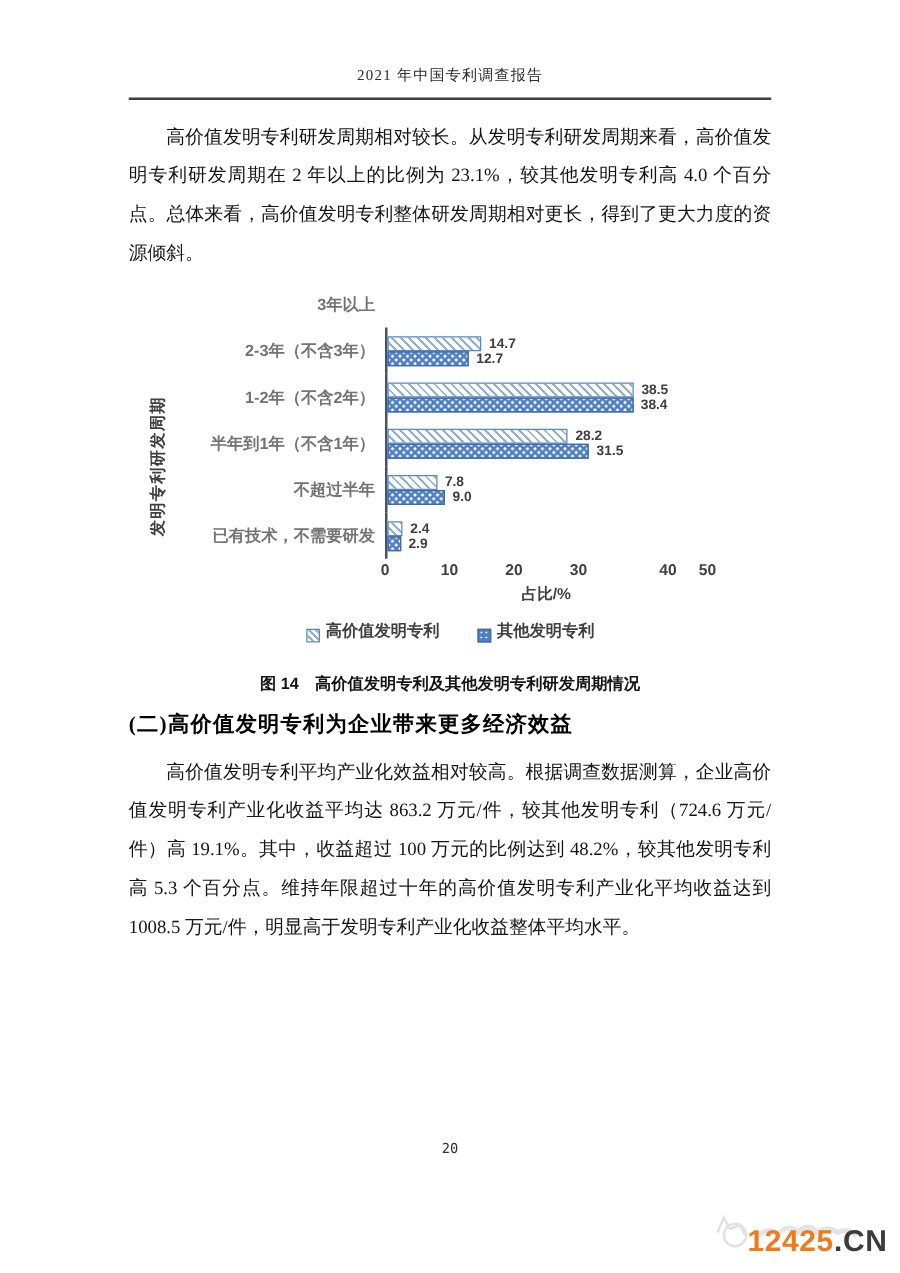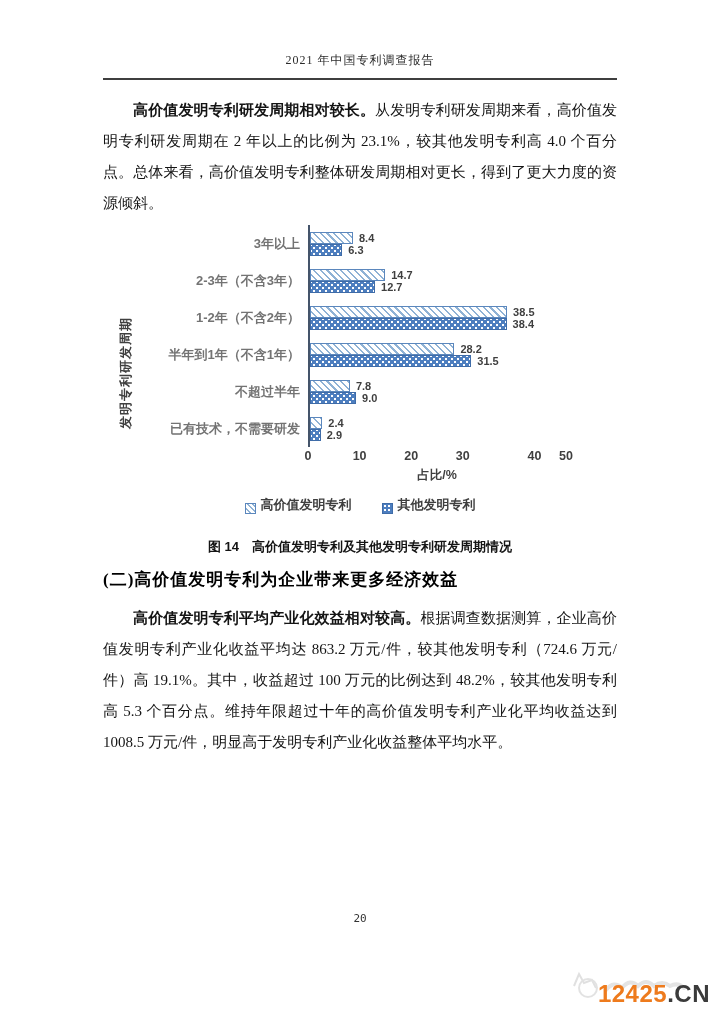--- a/index.html
+++ b/index.html
@@ -26,21 +26,21 @@
 
   
   .para {
     margin-top:15px;
     font-size:15px;
     line-height:31px;
     text-align:justify;
     text-indent:2em;
     color:#141414;
   }
-  .para .lead { font-weight:bold; }
+  .para .lead { font-weight:normal; }
 
   
   .chart { position:relative; margin-top:6px; }
   .chart-rows { position:relative; }
   .chart-row { display:flex; height:37px; }
   .cat-label {
     width:205px; padding-right:8px;
     text-align:right; align-self:center;
     font-family:"Liberation Sans","DejaVu Sans",sans-serif;
     font-size:13px; font-weight:600; color:#737373;
@@ -150,30 +150,20 @@
 
     <div class="running-head">2021 年中国专利调查报告</div>
 
     <p class="para"><span class="lead">高价值发明专利研发周期相对较长。</span><span>从发明专利研发周期来看，高价值发明专利研发周期在 2 年以上的比例为 23.1%，较其他发明专利高 4.0 个百分点。总体来看，高价值发明专利整体研发周期相对更长，得到了更大力度的资源倾斜。</span></p>
 
     <div class="chart">
       <div class="y-title">发明专利研发周期</div>
       <div class="chart-rows">
           <div class="chart-row">
             <div class="cat-label">3年以上</div>
-            <div class="bars">
-              <div class="bar-line">
-                <div class="bar hatch" style="width: 16.8%;"></div>
-                <span class="val">8.4</span>
-              </div>
-              <div class="bar-line">
-                <div class="bar dots" style="width: 12.6%;"></div>
-                <span class="val">6.3</span>
-              </div>
-            </div>
           </div>
           <div class="chart-row">
             <div class="cat-label">2-3年（不含3年）</div>
             <div class="bars">
               <div class="bar-line">
                 <div class="bar hatch" style="width: 29.4%;"></div>
                 <span class="val">14.7</span>
               </div>
               <div class="bar-line">
                 <div class="bar dots" style="width: 25.4%;"></div>

